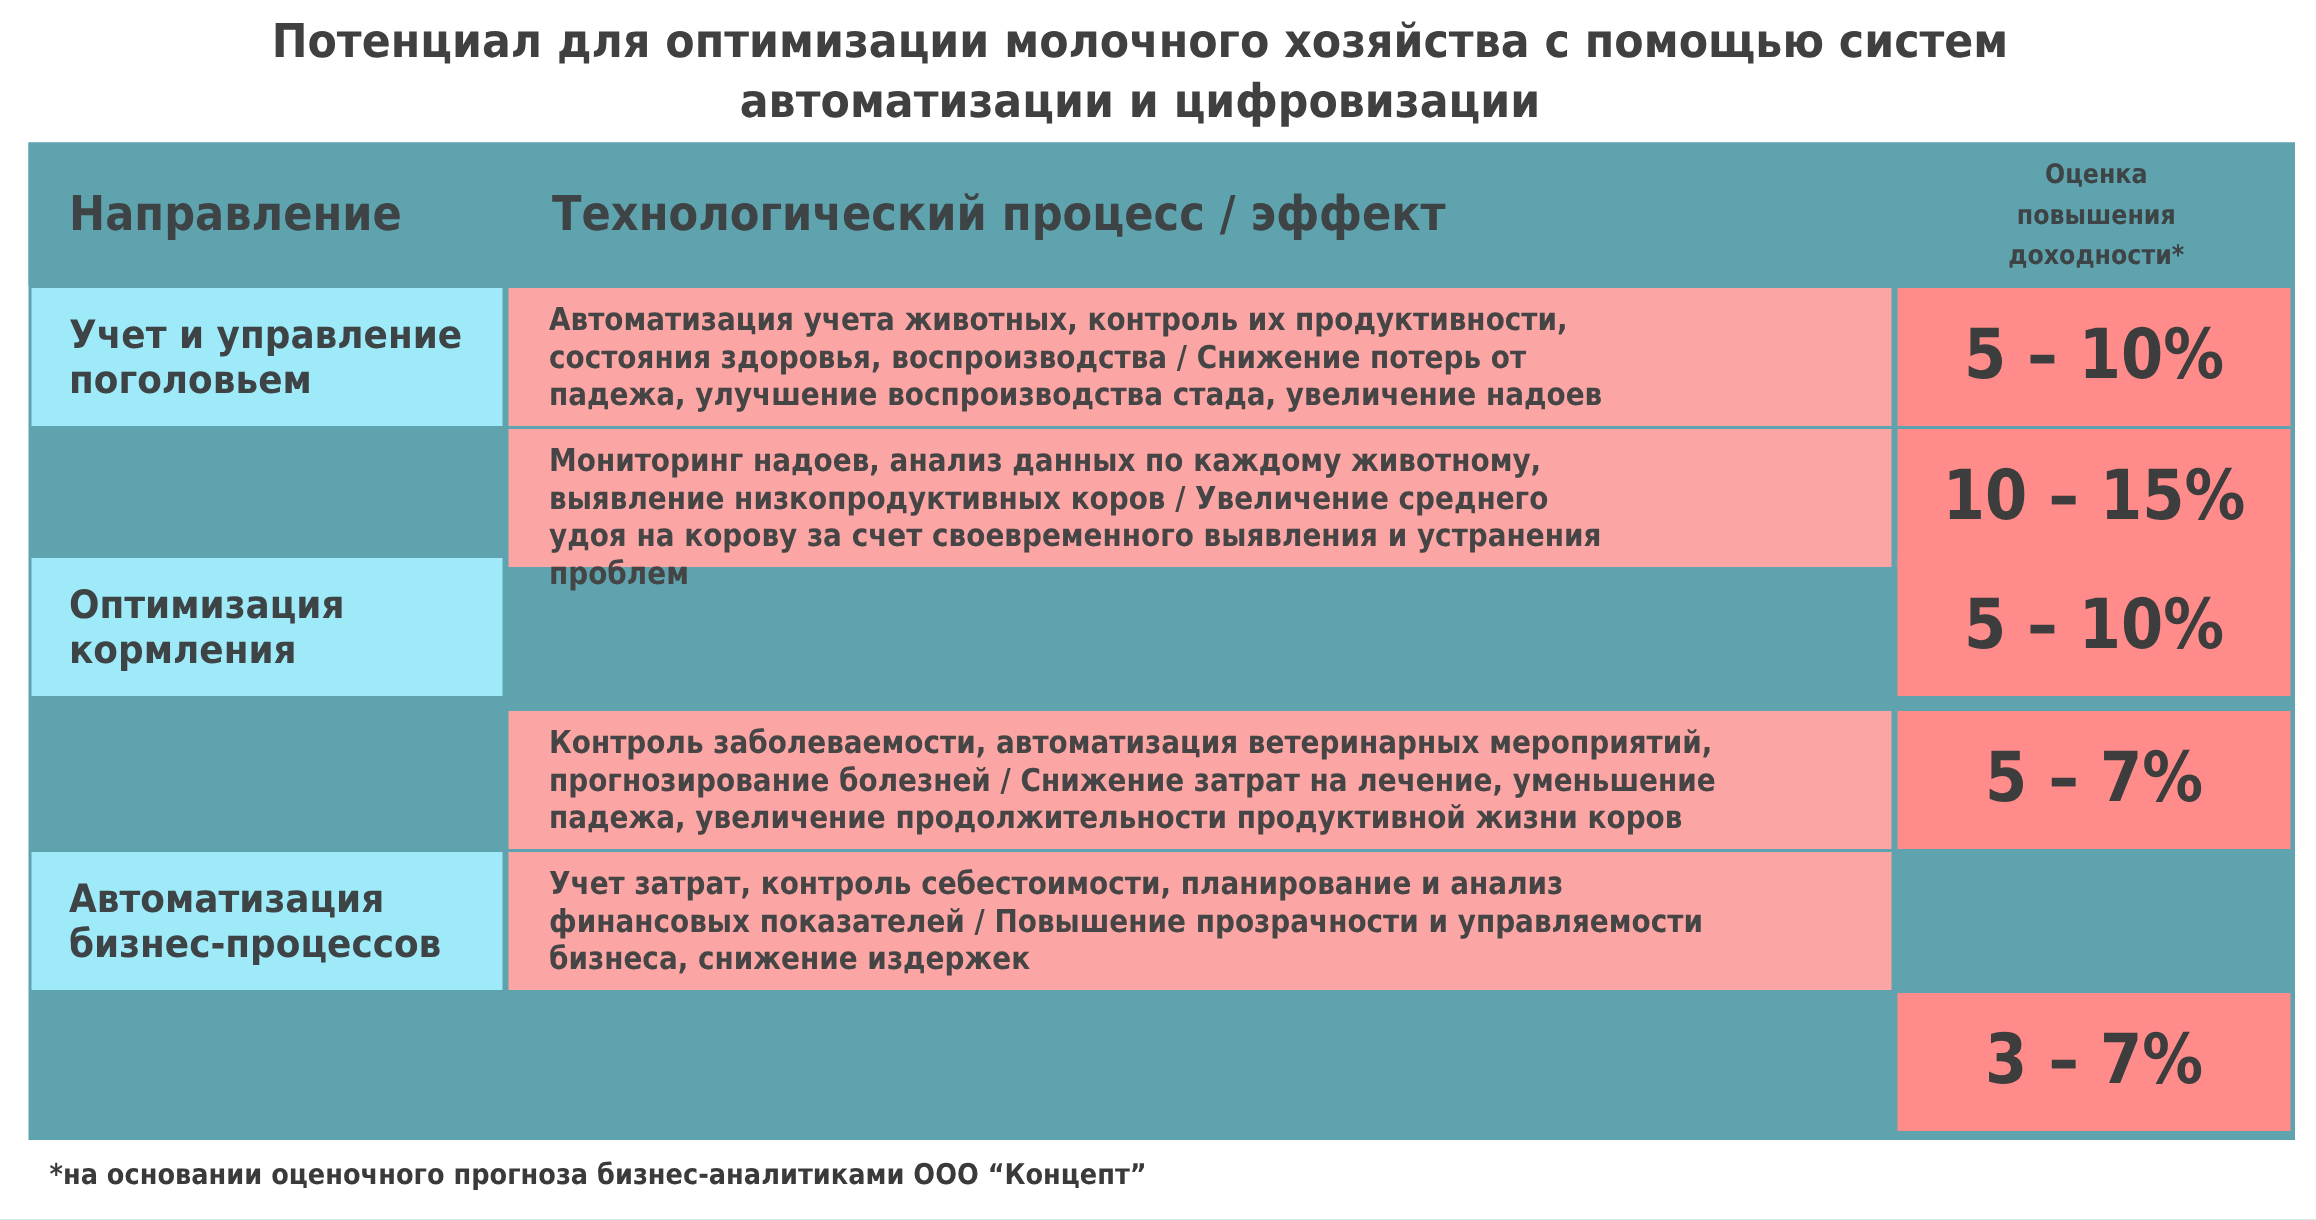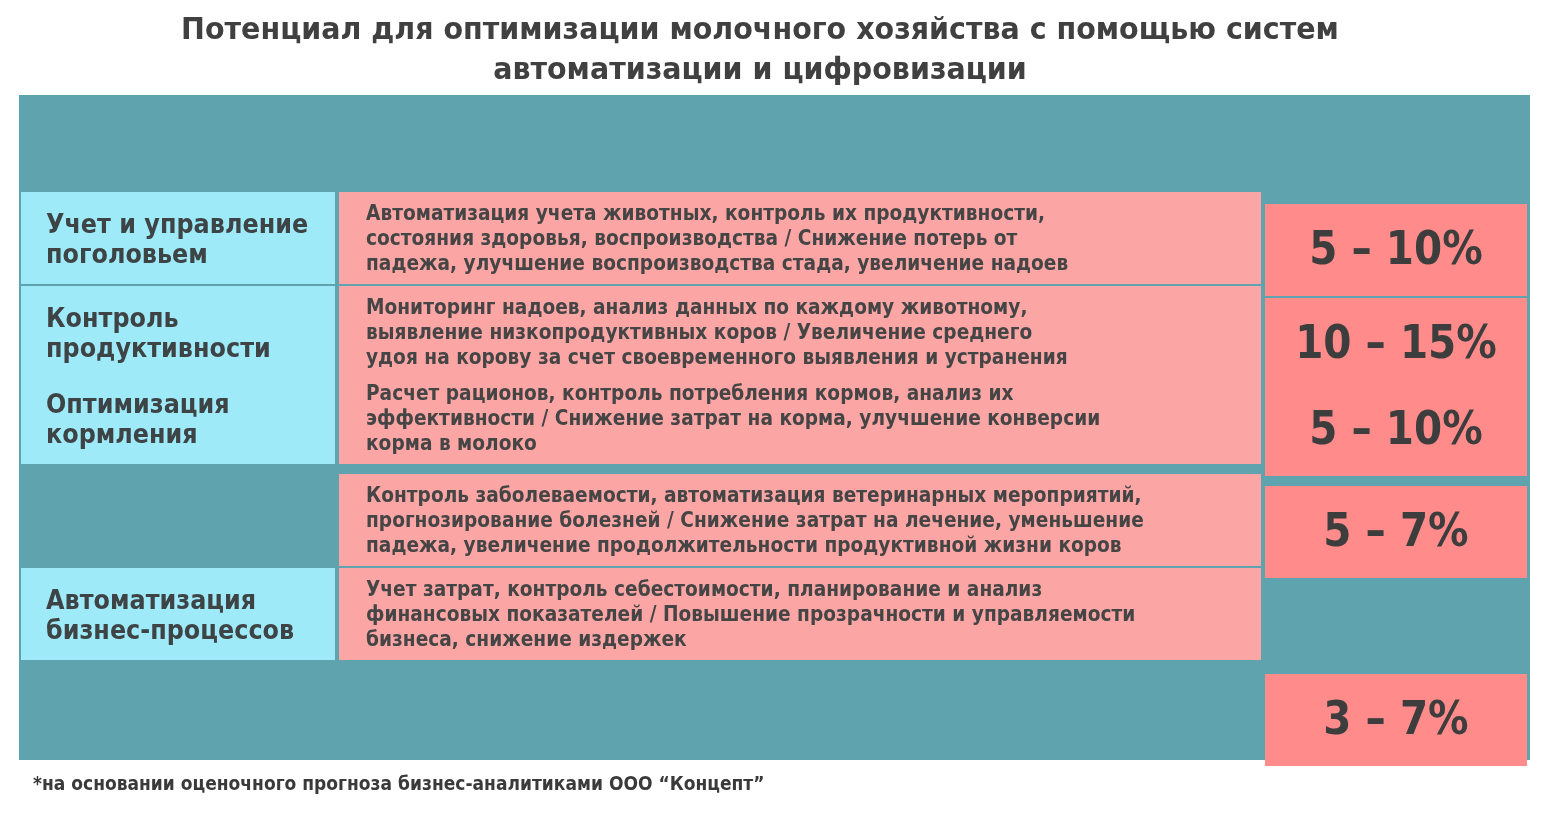--- a/index.html
+++ b/index.html
@@ -15,21 +15,21 @@
   .h-dir { position:absolute; left:27px; top:28px; font-weight:bold; font-size:32px;
            transform:scaleX(0.9); transform-origin:left top; color:#3e4446; }
   .h-proc { position:absolute; left:349px; top:28px; font-weight:bold; font-size:32px;
             transform:scaleX(0.9); transform-origin:left top; color:#3e4446; }
   .h-est { position:absolute; left:1246px; top:8px; width:265px; text-align:center;
            font-weight:bold; font-size:18px; line-height:27px; color:#3e4446;
            transform:scaleX(0.88); transform-origin:center top; }
   .row { position:absolute; left:0; width:1511px; height:92px; }
   .c-dir { position:absolute; left:2px; top:0; width:314px; height:92px; background:#9eeaf8; }
   .c-proc { position:absolute; left:320px; top:0; width:922px; height:92px; background:#fca5a5;text-decoration:underline; }
-  .c-est { position:absolute; left:1246px; top:0; width:262px; height:92px; background:#ff8c8a;margin-top:12px; }
+  .c-est { position:absolute; left:1246px; top:0; width:262px; height:92px; background:#ff8c8a; }
   .dir-text { position:absolute; left:25px; top:17px; font-weight:bold; font-size:26px;
               line-height:30px; color:#3e4446; white-space:pre-line;
               transform:scaleX(0.92); transform-origin:left top; }
   .proc-text { position:absolute; left:27px; top:9px; font-weight:bold; font-size:21px;
                line-height:25px; color:#454545; white-space:pre-line;
                transform:scaleX(0.885); transform-origin:left top; }
   .est-text { position:absolute; left:0; top:16px; width:262px; text-align:center;
               font-weight:bold; font-size:46px; line-height:56px; color:#3d3d3d;
               transform:scaleX(0.88); transform-origin:center top; }
   .footnote { position:absolute; left:33px; top:772px; font-weight:bold; font-size:19px;
@@ -37,60 +37,58 @@
 </style>
 </head>
 <body>
 
 <div class="title">
   <div>Потенциал для оптимизации молочного хозяйства с помощью систем</div>
   <div>автоматизации и цифровизации</div>
 </div>
 
 <div class="table">
+  <div class="header">
+    <div class="h-dir">Направление</div>
+    <div class="h-proc">Технологический процесс / эффект</div>
+    <div class="h-est" style="white-space:pre-line;">Оценка
+повышения
+доходности*</div>
+  </div>
 
   <div class="row" style="top:97px;">
     <div class="c-dir">
         <div class="dir-text">Учет и управление
 поголовьем</div>
       </div>
     <div class="c-proc">
         <div class="proc-text">Автоматизация учета животных, контроль их продуктивности,
 состояния здоровья, воспроизводства / Снижение потерь от
 падежа, улучшение воспроизводства стада, увеличение надоев</div>
       </div>
     <div class="c-est">
         <div class="est-text">5 – 10%</div>
       </div>
   </div>
 
   <div class="row" style="top:191px;">
-    <div class="c-dir">
-        <div class="dir-text">Контроль
-продуктивности</div>
-      </div>
     <div class="c-proc">
         <div class="proc-text">Мониторинг надоев, анализ данных по каждому животному,
 выявление низкопродуктивных коров / Увеличение среднего
 удоя на корову за счет своевременного выявления и устранения проблем</div>
       </div>
     <div class="c-est">
         <div class="est-text">10 – 15%</div>
       </div>
   </div>
 
   <div class="row" style="top:277px;">
     <div class="c-dir">
         <div class="dir-text">Оптимизация
 кормления</div>
-      </div>
-    <div class="c-proc">
-        <div class="proc-text">Расчет рационов, контроль потребления кормов, анализ их
-эффективности / Снижение затрат на корма, улучшение конверсии
-корма в молоко</div>
       </div>
     <div class="c-est">
         <div class="est-text">5 – 10%</div>
       </div>
   </div>
 
   <div class="row" style="top:379px;">
     <div class="c-proc">
         <div class="proc-text">Контроль заболеваемости, автоматизация ветеринарных мероприятий,
 прогнозирование болезней / Снижение затрат на лечение, уменьшение

